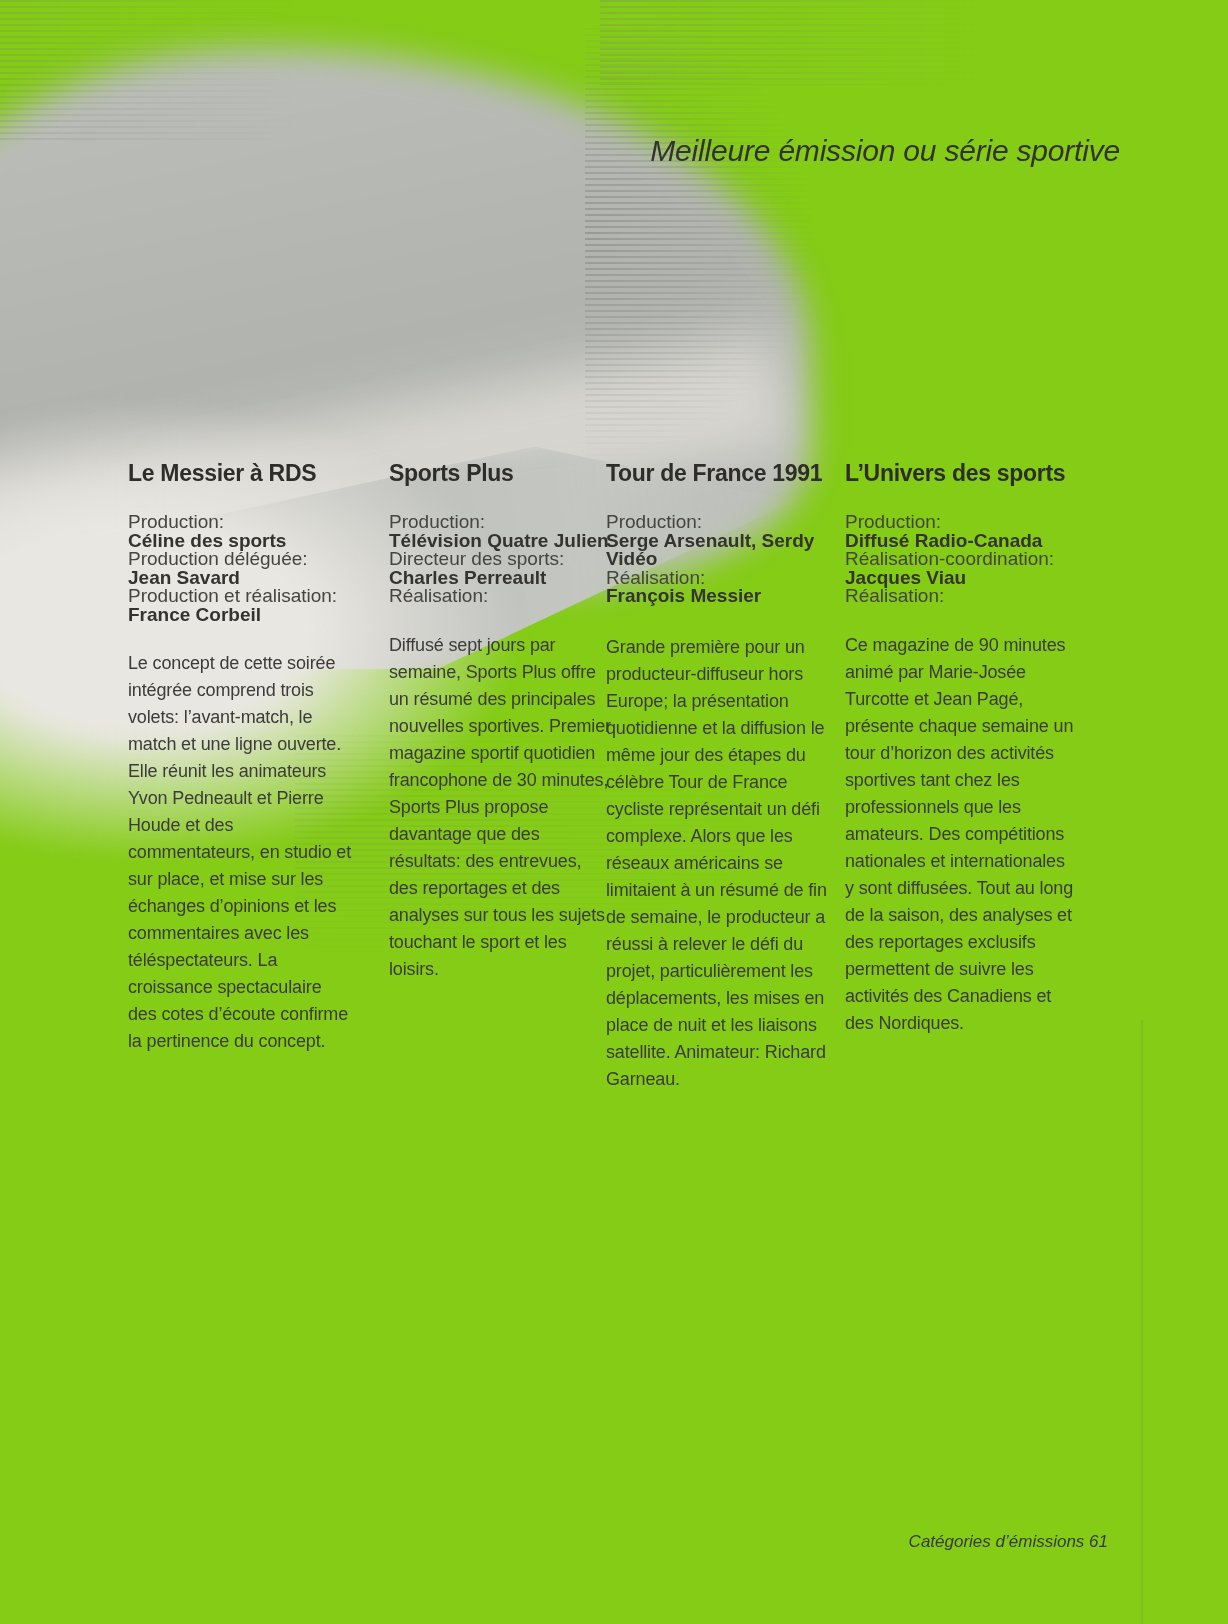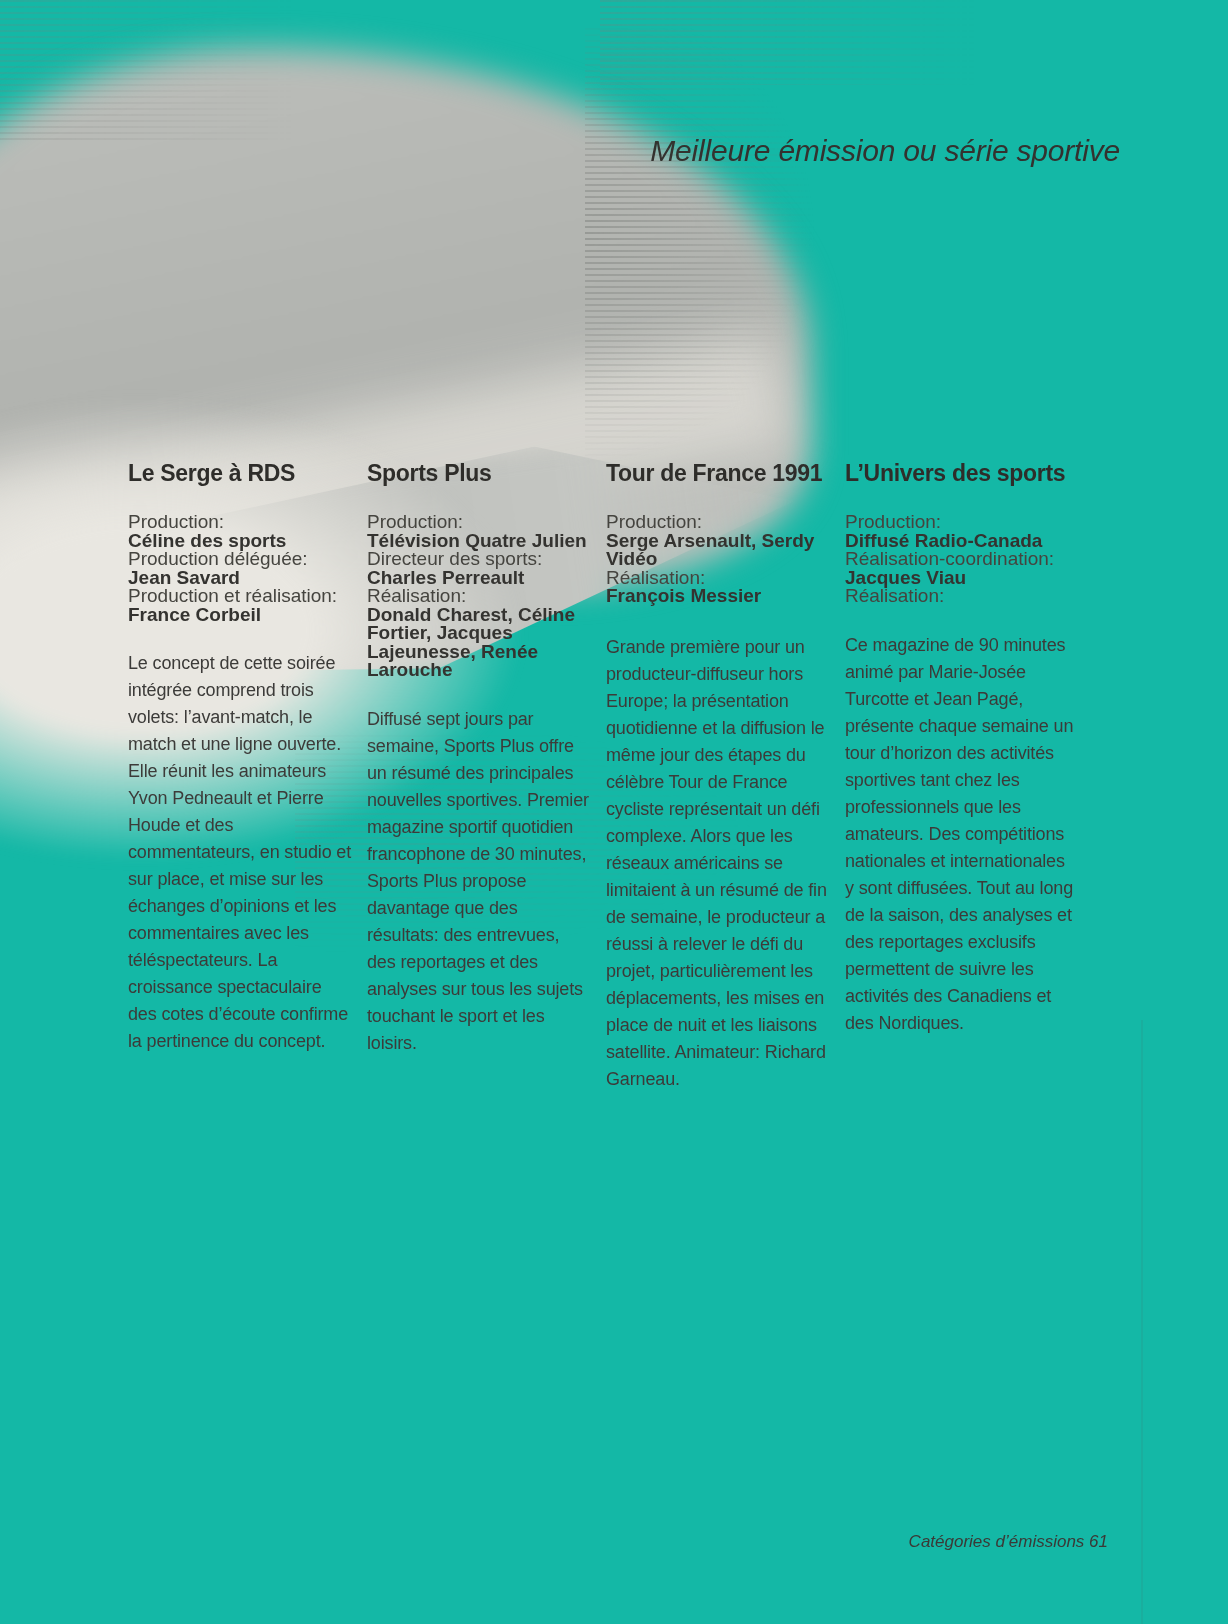--- a/index.html
+++ b/index.html
@@ -1,20 +1,20 @@
 <!DOCTYPE html>
 <html><head>
 <meta charset="utf-8">
 <style>
   html,body{margin:0;padding:0;background:#d8d6d0;}
   #page{
     position:relative;
     width:1228px;height:1624px;
     margin:0 auto;
-    background:#14b8a6;
+    background:#84cc16;
     overflow:hidden;
     font-family:"Liberation Sans","DejaVu Sans",sans-serif;
     color:#3c3b39;
   }
   
   .art{position:absolute;pointer-events:none;}
   #smoke-main{
     left:-150px;top:48px;width:960px;height:540px;
     background:linear-gradient(168deg,#babcb8 15%,#b1b3af 55%,#c0c2be 100%);
     border-radius:65% 88% 42% 30% / 95% 85% 38% 48%;
@@ -71,21 +71,21 @@
   
   #category-title{
     position:absolute;top:134px;right:108px;
     font-size:30px;font-style:italic;letter-spacing:-.2px;
     color:#33322f;
   }
   .col{
     position:absolute;top:460px;width:225px;
   }
   #col-0{left:128px;}
-  #col-1{left:367px;}
+  #col-1{left:389px;}
   #col-2{left:606px;}
   #col-3{left:845px;width:232px;}
   .entry-title{
     margin:0;font-size:23px;line-height:27px;font-weight:bold;
     letter-spacing:-.3px;color:#2e2d2a;
   }
   .credits{margin-top:26px;font-size:19px;line-height:18.5px;}
   .credit-role{color:#45443f;}
   .credit-name{font-weight:bold;color:#343330;}
   .body-text{
@@ -111,41 +111,40 @@
   <div class="art" id="smoke-wash"></div>
   <div class="art streaks" id="streaks-right"></div>
   <div class="art streaks" id="streaks-top"></div>
   <div class="art streaks" id="streaks-topleft"></div>
   <div class="art streaks" id="streaks-tail"></div>
   <div class="art" id="page-edge-shadow"></div>
 
   <div id="category-title">Meilleure émission ou série sportive</div>
 
   <section class="col" id="col-0">
-    <h2 class="entry-title">Le Serge à RDS</h2>
+    <h2 class="entry-title">Le Messier à RDS</h2>
     <div class="credits">
         <div class="credit-role">Production:</div>
         <div class="credit-name">Céline des sports</div>
         <div class="credit-role">Production déléguée:</div>
         <div class="credit-name">Jean Savard</div>
         <div class="credit-role">Production et réalisation:</div>
         <div class="credit-name">France Corbeil</div>
       </div>
     <p class="body-text">Le concept de cette soirée intégrée comprend trois volets: l’avant-match, le match et une ligne ouverte.  Elle réunit les animateurs Yvon Pedneault et Pierre Houde et des commentateurs, en studio et sur place, et mise sur les échanges d’opinions et les commentaires avec les téléspectateurs.  La croissance spectaculaire des cotes d’écoute confirme la pertinence du concept.</p>
   </section>
 
   <section class="col" id="col-1">
     <h2 class="entry-title">Sports Plus</h2>
     <div class="credits">
         <div class="credit-role">Production:</div>
         <div class="credit-name">Télévision Quatre Julien</div>
         <div class="credit-role">Directeur des sports:</div>
         <div class="credit-name">Charles Perreault</div>
         <div class="credit-role">Réalisation:</div>
-        <div class="credit-name">Donald Charest, Céline Fortier, Jacques Lajeunesse, Renée Larouche</div>
       </div>
     <p class="body-text">Diffusé sept jours par semaine, Sports Plus offre un résumé des principales nouvelles sportives.  Premier magazine sportif quotidien francophone de 30 minutes, Sports Plus propose davantage que des résultats: des entrevues, des reportages et des analyses sur tous les sujets touchant le sport et les loisirs.</p>
   </section>
 
   <section class="col" id="col-2">
     <h2 class="entry-title">Tour de France 1991</h2>
     <div class="credits">
         <div class="credit-role">Production:</div>
         <div class="credit-name">Serge Arsenault, Serdy Vidéo</div>
         <div class="credit-role">Réalisation:</div>

